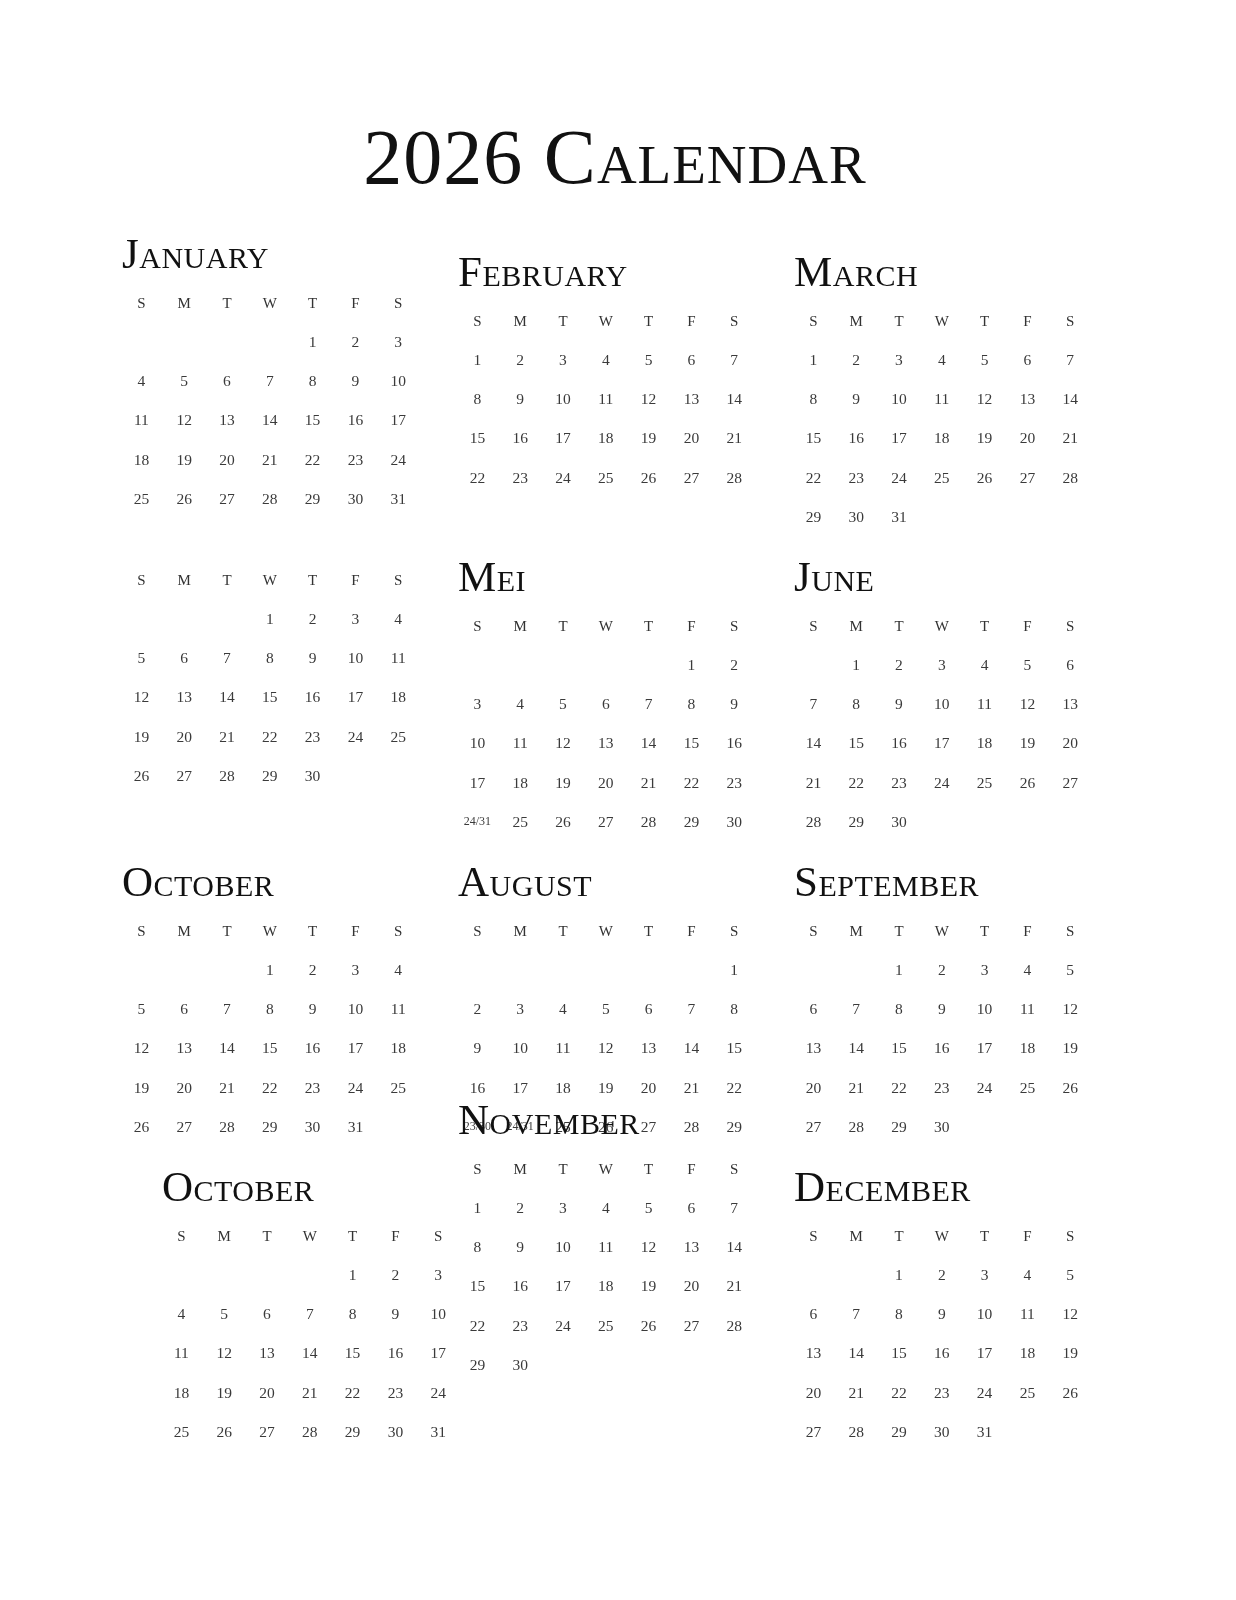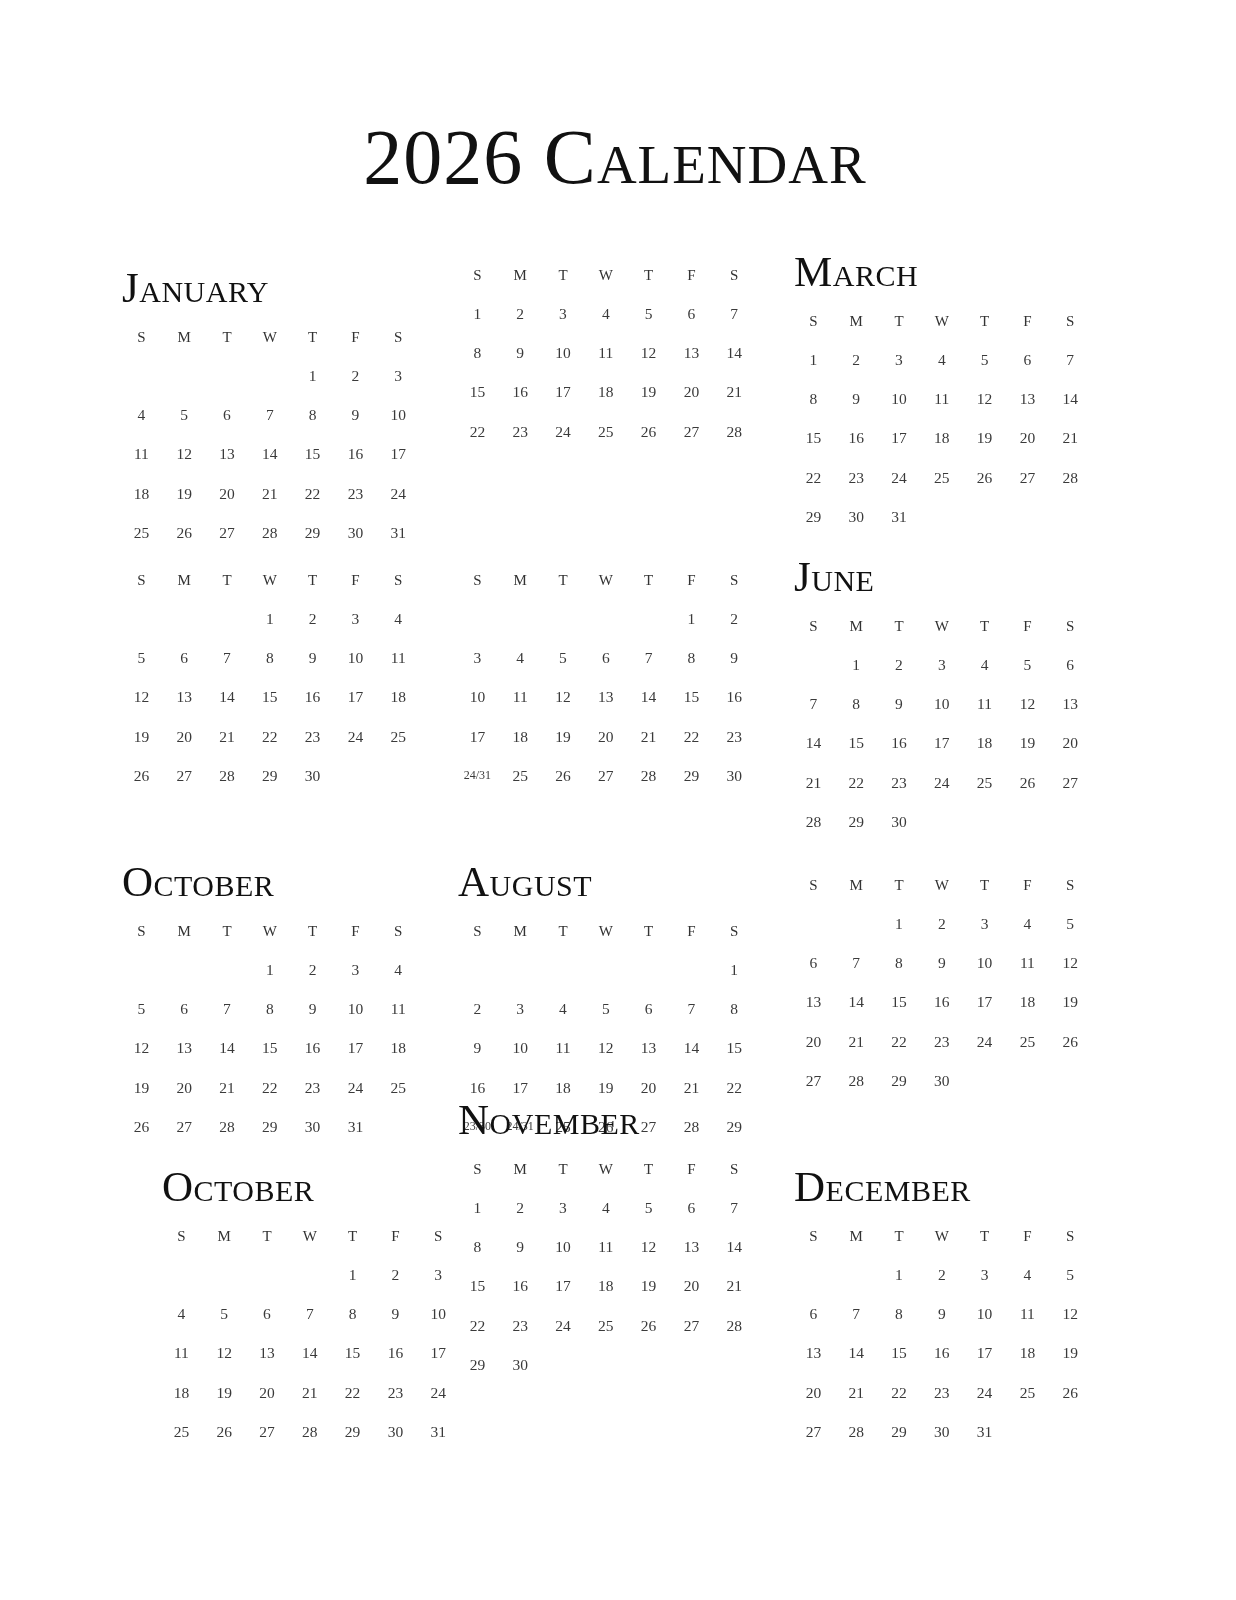--- a/index.html
+++ b/index.html
@@ -20,21 +20,21 @@
   .dow { text-align: center; font-size: 15px; color: #333; font-family: "Liberation Serif", serif; }
   .week-row { height: 39.3px; align-items: center; }
   .day { text-align: center; font-size: 15.5px; color: #3a3a3a; font-family: "Liberation Serif", serif; }
   .day.small { font-size: 12px; }
 </style>
 </head>
 <body>
 
 <div class="title">2026 Calendar</div>
 <div id="months">
-    <div class="month" style="left: 120px; top: 266px;">
+    <div class="month" style="left: 120px; top: 232px;">
       <div class="month-name">January</div>
       <div class="dow-row">
         <div class="dow">S</div>
         <div class="dow">M</div>
         <div class="dow">T</div>
         <div class="dow">W</div>
         <div class="dow">T</div>
         <div class="dow">F</div>
         <div class="dow">S</div>
       </div>
@@ -78,20 +78,21 @@
         <div class="day">25</div>
         <div class="day">26</div>
         <div class="day">27</div>
         <div class="day">28</div>
         <div class="day">29</div>
         <div class="day">30</div>
         <div class="day">31</div>
       </div>
     </div>
     <div class="month" style="left: 456px; top: 250px;">
+      <div class="month-name">February</div>
       <div class="dow-row">
         <div class="dow">S</div>
         <div class="dow">M</div>
         <div class="dow">T</div>
         <div class="dow">W</div>
         <div class="dow">T</div>
         <div class="dow">F</div>
         <div class="dow">S</div>
       </div>
       <div class="week-row">
@@ -247,20 +248,21 @@
         <div class="day">26</div>
         <div class="day">27</div>
         <div class="day">28</div>
         <div class="day">29</div>
         <div class="day">30</div>
         <div class="day"></div>
         <div class="day"></div>
       </div>
     </div>
     <div class="month" style="left: 456px; top: 555px;">
+      <div class="month-name">Mei</div>
       <div class="dow-row">
         <div class="dow">S</div>
         <div class="dow">M</div>
         <div class="dow">T</div>
         <div class="dow">W</div>
         <div class="dow">T</div>
         <div class="dow">F</div>
         <div class="dow">S</div>
       </div>
       <div class="week-row">
@@ -474,20 +476,21 @@
         <div class="day small">23/30</div>
         <div class="day small">24/31</div>
         <div class="day">25</div>
         <div class="day">26</div>
         <div class="day">27</div>
         <div class="day">28</div>
         <div class="day">29</div>
       </div>
     </div>
     <div class="month" style="left: 792px; top: 860px;">
+      <div class="month-name">September</div>
       <div class="dow-row">
         <div class="dow">S</div>
         <div class="dow">M</div>
         <div class="dow">T</div>
         <div class="dow">W</div>
         <div class="dow">T</div>
         <div class="dow">F</div>
         <div class="dow">S</div>
       </div>
       <div class="week-row">

